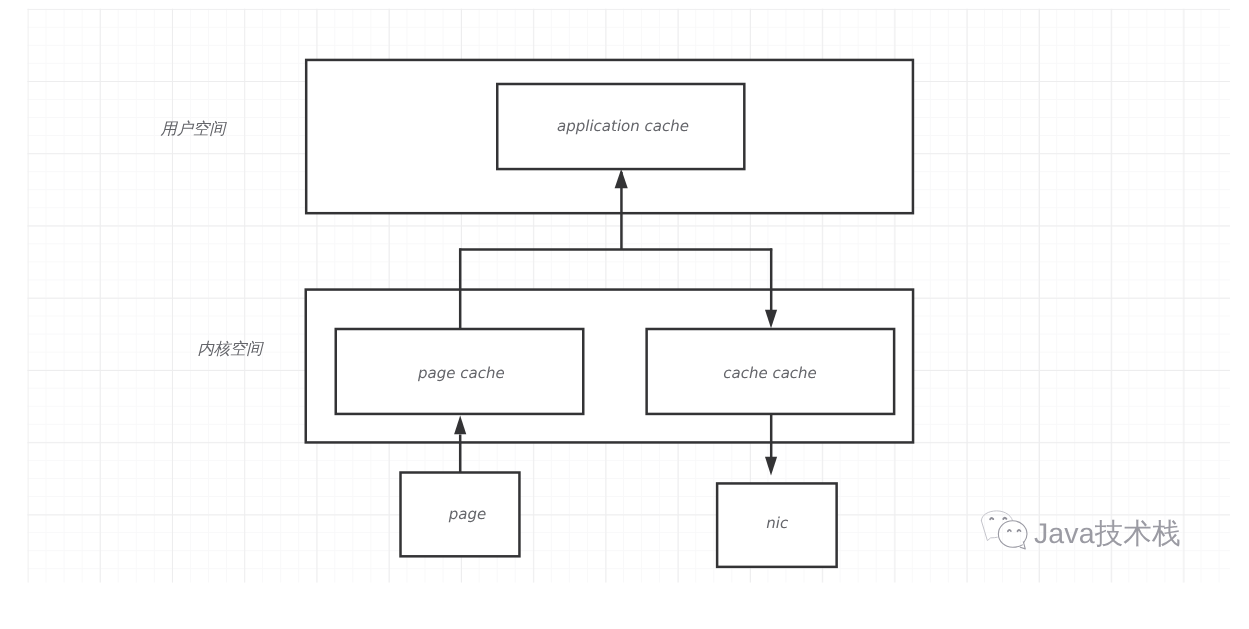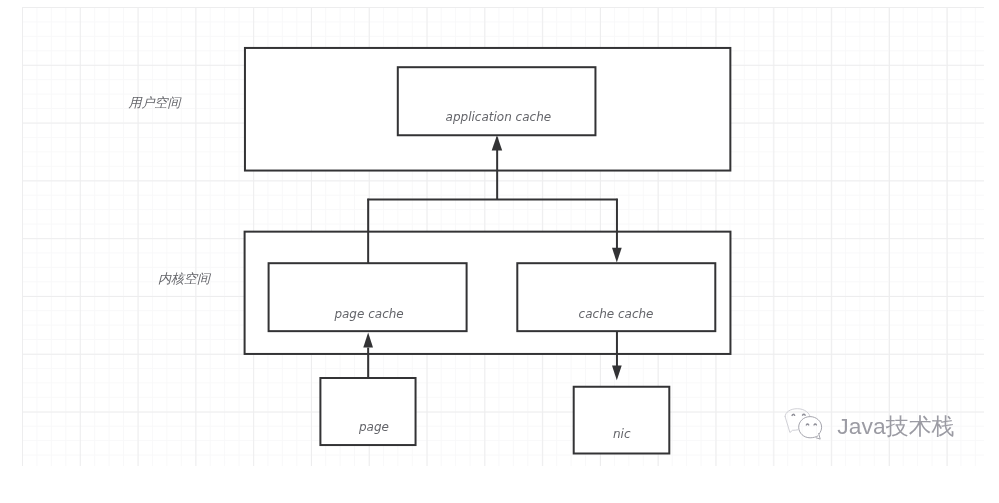--- a/index.html
+++ b/index.html
@@ -23,25 +23,25 @@
   svg.layer{position:absolute;left:0;top:0;width:999px;height:503px;
             overflow:visible;shape-rendering:geometricPrecision;}
   #shapes{z-index:2;}
   #connectors{z-index:3;}
 
   
   #labels{position:absolute;left:0;top:0;width:999px;height:503px;z-index:4;font-style:italic;}
   .lbl{position:absolute;color:#64656a;white-space:nowrap;line-height:1;
        transform:translateZ(0);}
   .lbl.cjk{font-family:"Liberation Sans",sans-serif;font-size:13px;}
-  .lbl.en{font-family:"DejaVu Sans",sans-serif;font-size:12px;margin-top:16px;}
+  .lbl.en{font-family:"DejaVu Sans",sans-serif;font-size:12px;}
 
   
   #watermark{position:absolute;left:783.2px;top:408px;display:flex;align-items:center;z-index:6;}
-  #watermark span{position:relative;top:2px;margin-left:14px;
+  #watermark span{position:relative;top:2px;margin-left:4px;
                   font-size:22.8px;letter-spacing:0.1px;line-height:1;
                   color:#9b9ba3;transform:translateZ(0);}
 </style>
 </head>
 <body>
 
 <div id="stage">
 
   <div id="grid"></div>
 

